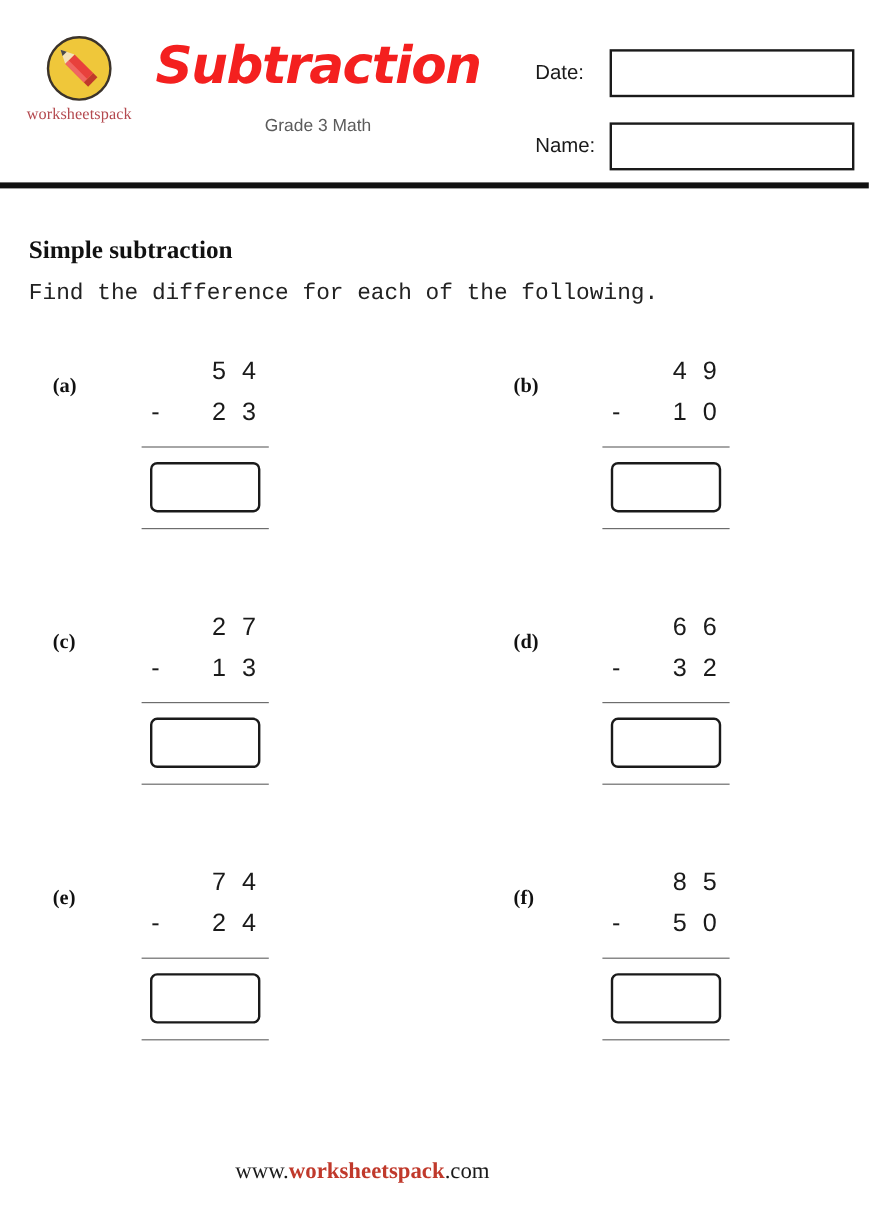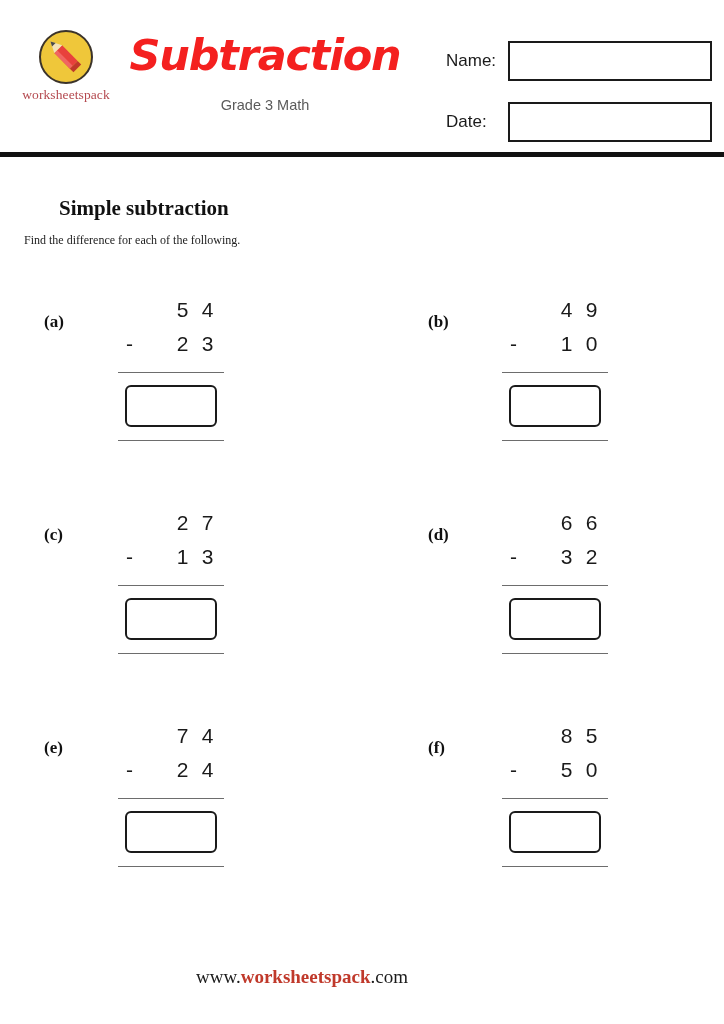--- a/index.html
+++ b/index.html
@@ -118,28 +118,27 @@
 
   
   #section-heading {
     position: absolute;
     left: 24px;
     top: 196px;
     font-family: "Liberation Serif", serif;
     font-weight: bold;
     font-size: 21px;
     color: #111111;
-    margin-left: 35px;
   }
   #section-instruction {
     position: absolute;
     left: 24px;
     top: 233px;
-    font-family: Liberation Serif, serif;
-    font-size: 12px;
+    font-family: Liberation Mono, monospace;
+    font-size: 19px;
     color: #222222;
     text-align: center;
   }
 
   
   #problems {
     position: absolute;
     left: 0;
     top: 298px;
     width: 724px;
@@ -258,25 +257,25 @@
     <div id="brand-name">worksheetspack</div>
   </div>
 
   <div id="title-block">
     <div id="worksheet-title">Subtraction</div>
     <div id="worksheet-subtitle">Grade 3 Math</div>
   </div>
 
   <div id="meta-fields">
     <div class="meta-row">
+      <span class="meta-label">Date:</span>
+      <div class="meta-box" placeholder=""></div>
+    </div>
+    <div class="meta-row">
       <span class="meta-label">Name:</span>
-      <div class="meta-box" placeholder=""></div>
-    </div>
-    <div class="meta-row">
-      <span class="meta-label">Date:</span>
       <div class="meta-box" placeholder=""></div>
     </div>
   </div>
 
   <div id="header-rule"></div>
 </div>
 
 <div id="section-heading">Simple subtraction</div>
 <div id="section-instruction">Find the difference for each of the following.</div>
 

